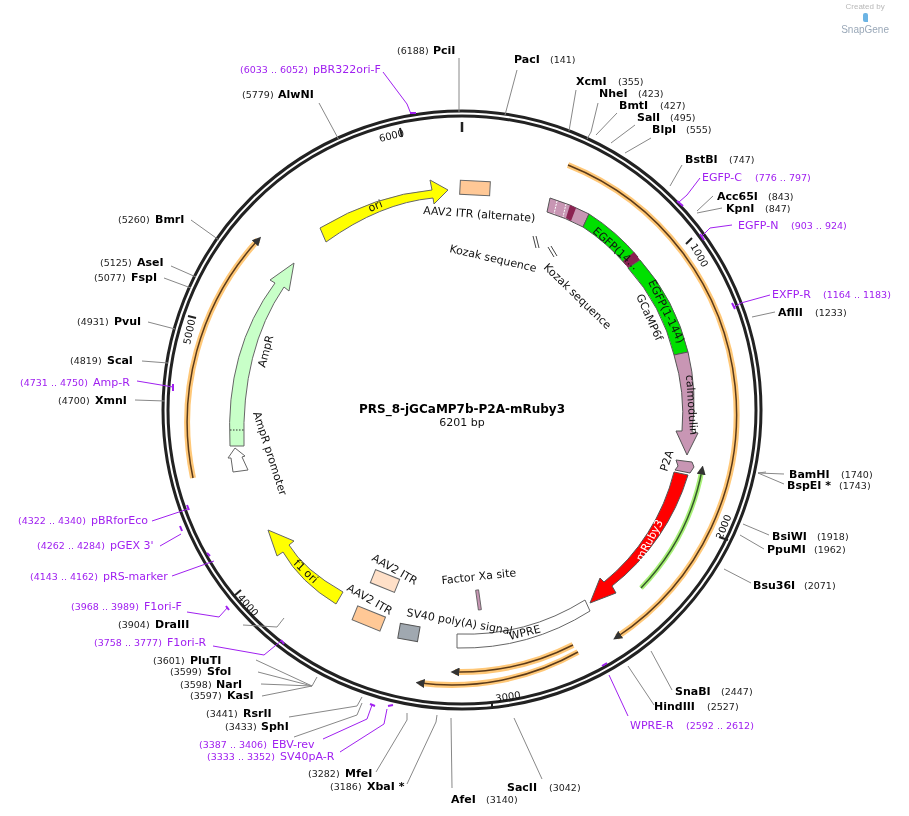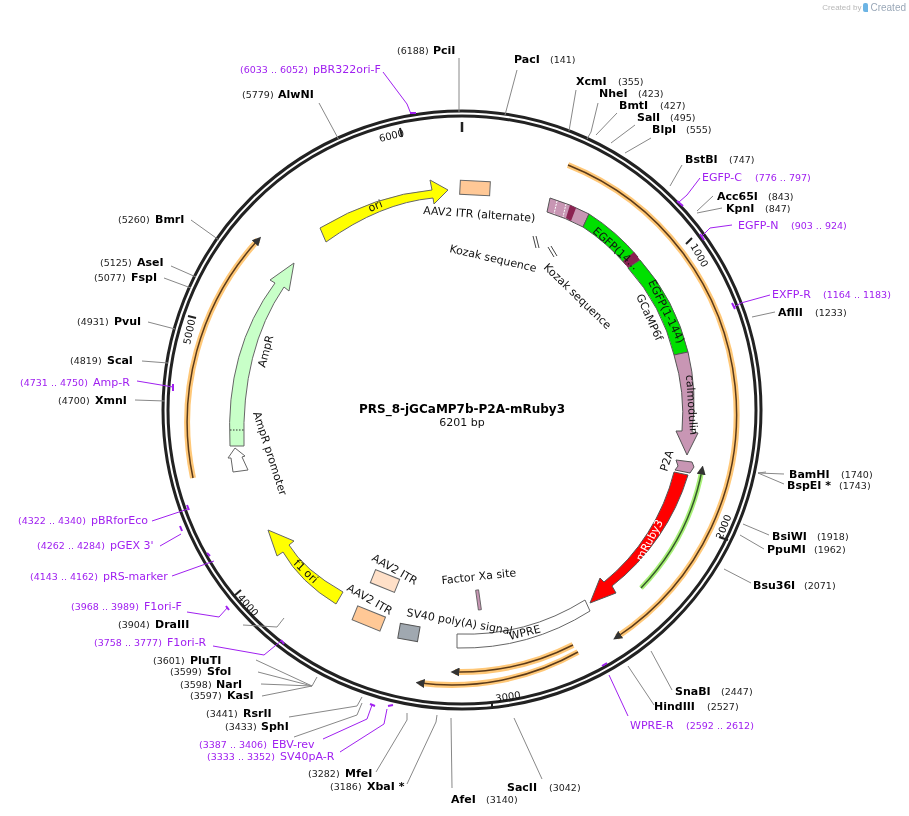--- a/index.html
+++ b/index.html
@@ -1,38 +1,38 @@
 <!DOCTYPE html>
 <html><head>
 <meta charset="utf-8">
 <style>
   html, body { margin: 0; padding: 0; background: #ffffff; }
   body { width: 909px; height: 816px; position: relative; overflow: hidden;
          font-family: "DejaVu Sans", "Liberation Sans", sans-serif; }
   #map { position: absolute; left: 0; top: 0; }
-  .credit { position: absolute; right: 3px; top: 2px; font-size: 8px; color: #b8b8b8;
-            font-family: "Liberation Sans", sans-serif; display: flex; align-items: center; gap: 2px; }
+  .credit { position: absolute; right: 20px; top: 2px; font-size: 8px; color: #b8b8b8;
+            font-family: "Liberation Sans", sans-serif; display: flex; align-items: center; gap: 2px; flex-direction: column; }
   .credit .brand { color: #9aa8b8; font-size: 10px; }
   .credit .logo { display: inline-block; width: 5px; height: 9px; background: #6cb4e4; border-radius: 2px 2px 0 2px; }
   .site-name { font-weight: bold; font-size: 11px; fill: #000; }
   .site-pos { font-size: 9.5px; fill: #222; }
   .primer-name { font-size: 11px; fill: #a020f0; }
   .primer-pos { font-size: 9.5px; fill: #a020f0; }
   .feat-label { font-size: 11px; fill: #111; }
   .tick-label { font-size: 10px; fill: #111; }
   .title { font-weight: bold; font-size: 12px; fill: #000; }
   .subtitle { font-size: 11px; fill: #111; }
 </style>
 </head>
 <body>
 
 <div class="credit">
   <span>Created by</span>
   <span class="logo"></span>
-  <span class="brand">Created</span>
+  <span class="brand">SnapGene</span>
 </div>
 
 <svg id="map" width="909" height="816" viewBox="0 0 909 816">
   <defs>
     <marker id="arrowDark" markerWidth="6" markerHeight="6" refX="3" refY="3" orient="auto">
       <path d="M0,0 L6,3 L0,6 z" fill="#333"></path>
     </marker>
   </defs>
 
   <g>

